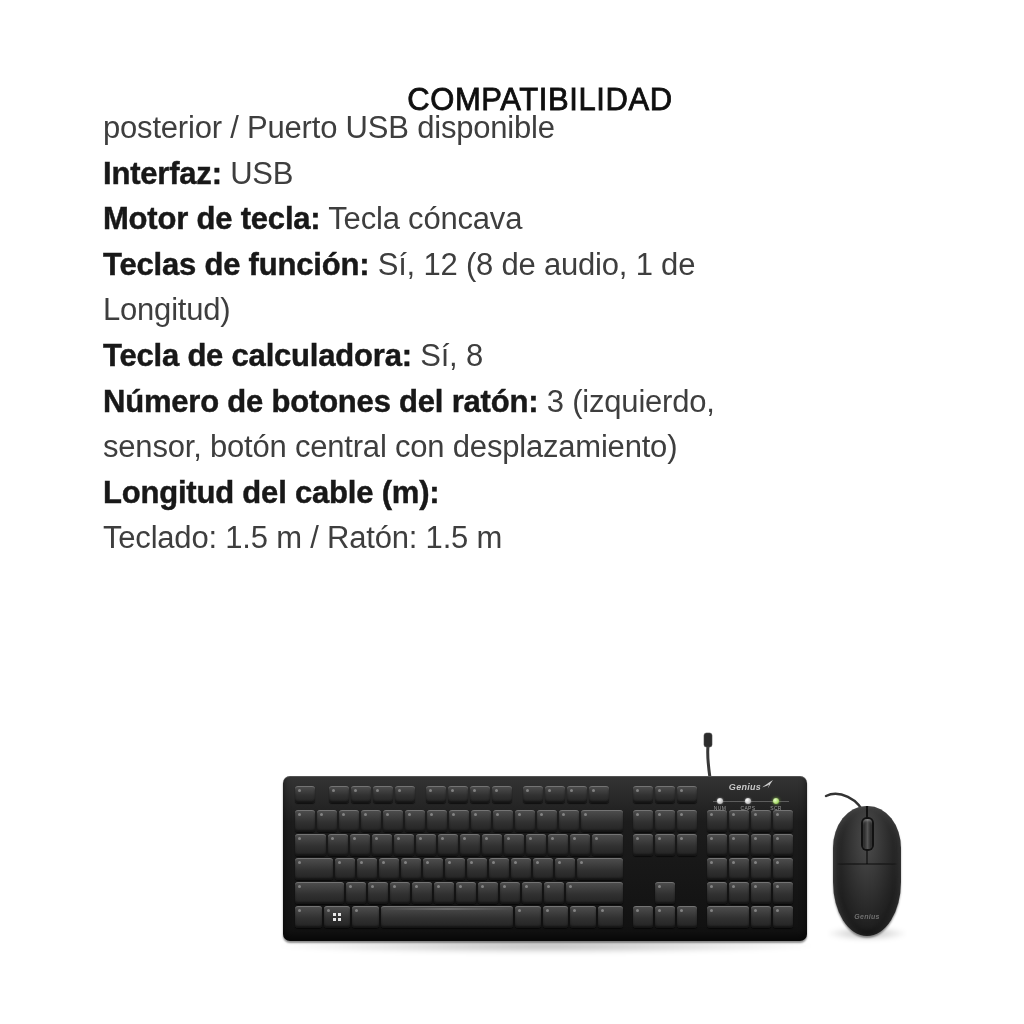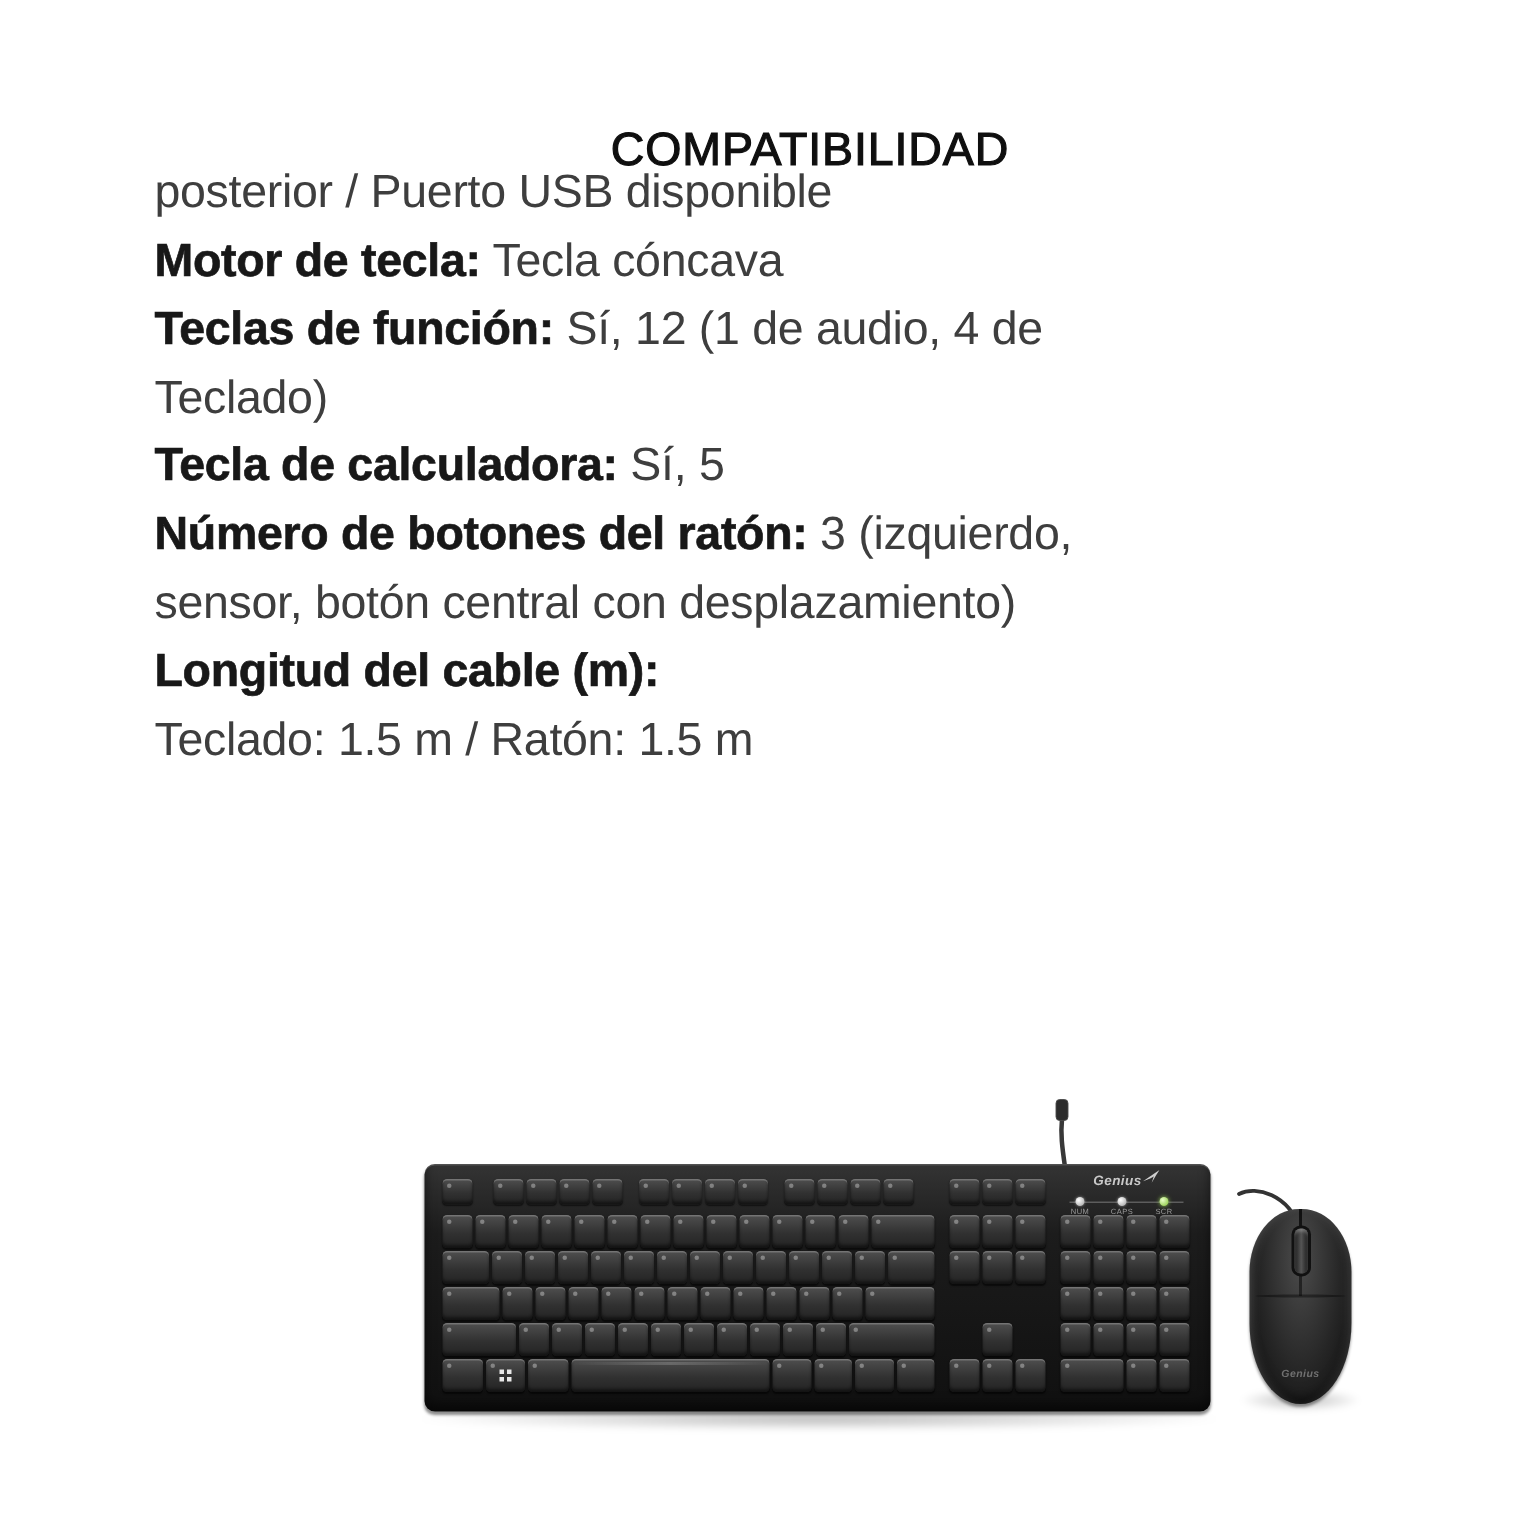--- a/index.html
+++ b/index.html
@@ -79,24 +79,25 @@
     font-size:7px;font-style:italic;font-weight:700;color:#707070;letter-spacing:.3px;
   }
 </style>
 </head>
 <body>
 
 <h1 class="page-title">COMPATIBILIDAD</h1>
 
 <div class="spec-lines">
   <div class="spec-line"><span class="b"></span><span>posterior / Puerto USB disponible</span></div>
+  <div class="spec-line"><span class="b">Interfaz:</span><span> USB</span></div>
   <div class="spec-line"><span class="b">Motor de tecla:</span><span> Tecla cóncava</span></div>
-  <div class="spec-line"><span class="b">Teclas de función:</span><span> Sí, 12 (1 de audio, 4 de</span></div>
-  <div class="spec-line"><span class="b"></span><span>Teclado)</span></div>
-  <div class="spec-line"><span class="b">Tecla de calculadora:</span><span> Sí, 5</span></div>
+  <div class="spec-line"><span class="b">Teclas de función:</span><span> Sí, 12 (8 de audio, 1 de</span></div>
+  <div class="spec-line"><span class="b"></span><span>Longitud)</span></div>
+  <div class="spec-line"><span class="b">Tecla de calculadora:</span><span> Sí, 8</span></div>
   <div class="spec-line"><span class="b">Número de botones del ratón:</span><span> 3 (izquierdo,</span></div>
   <div class="spec-line"><span class="b"></span><span>sensor, botón central con desplazamiento)</span></div>
   <div class="spec-line"><span class="b">Longitud del cable (m):</span><span></span></div>
   <div class="spec-line"><span class="b"></span><span>Teclado: 1.5 m / Ratón: 1.5 m</span></div>
 </div>
 
 <div class="photo-shadow" id="kb-shadow"></div>
 <div class="photo-shadow" id="mouse-shadow"></div>
 
 <svg id="cables" width="320" height="130" viewBox="0 0 320 130">

